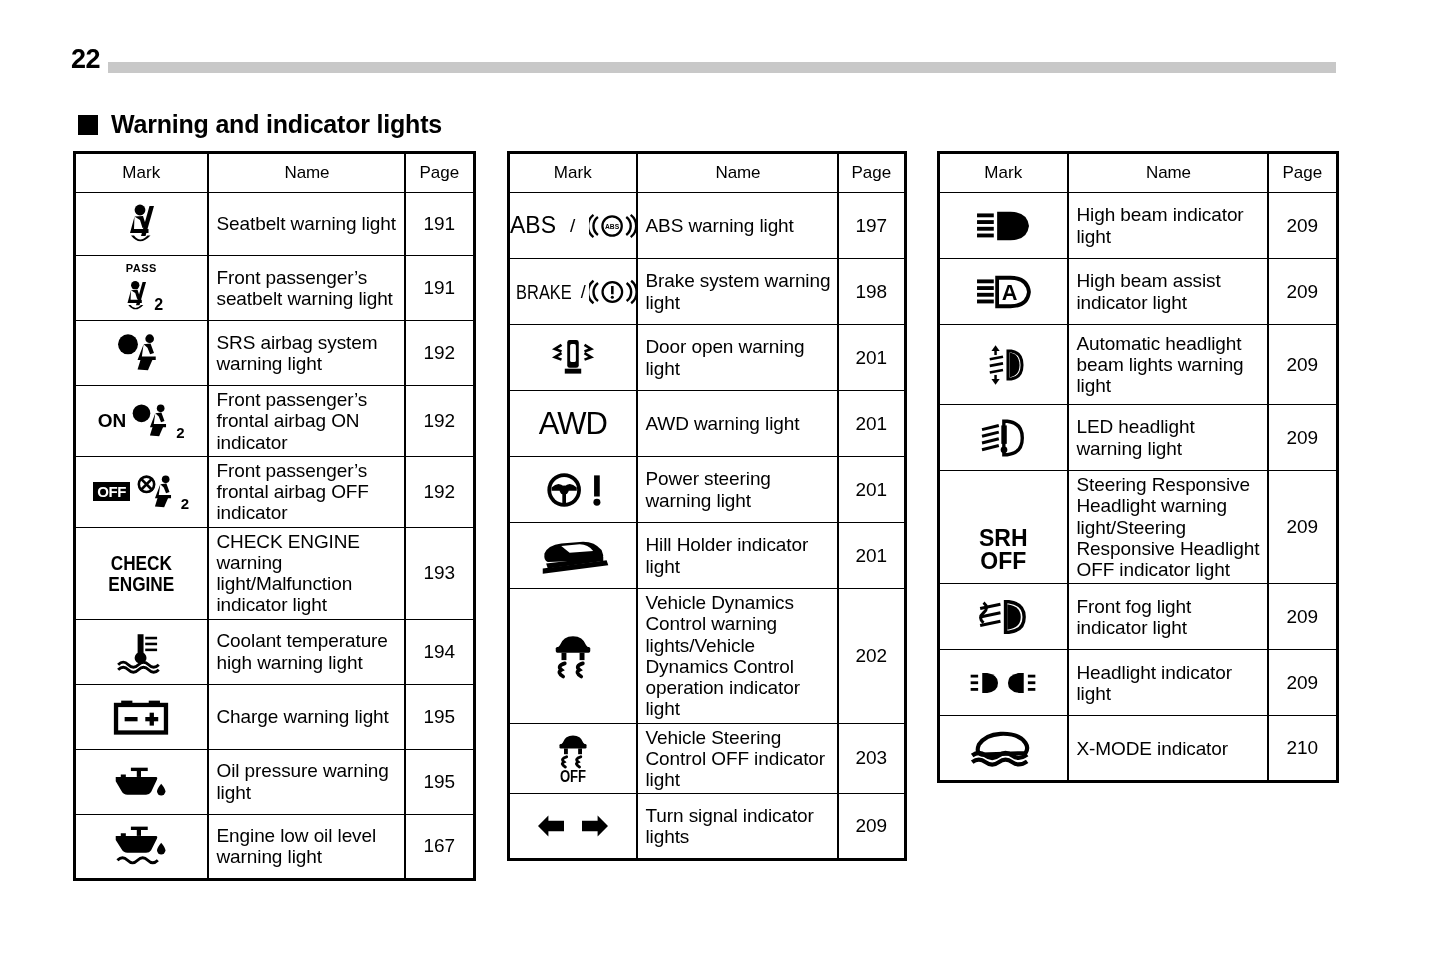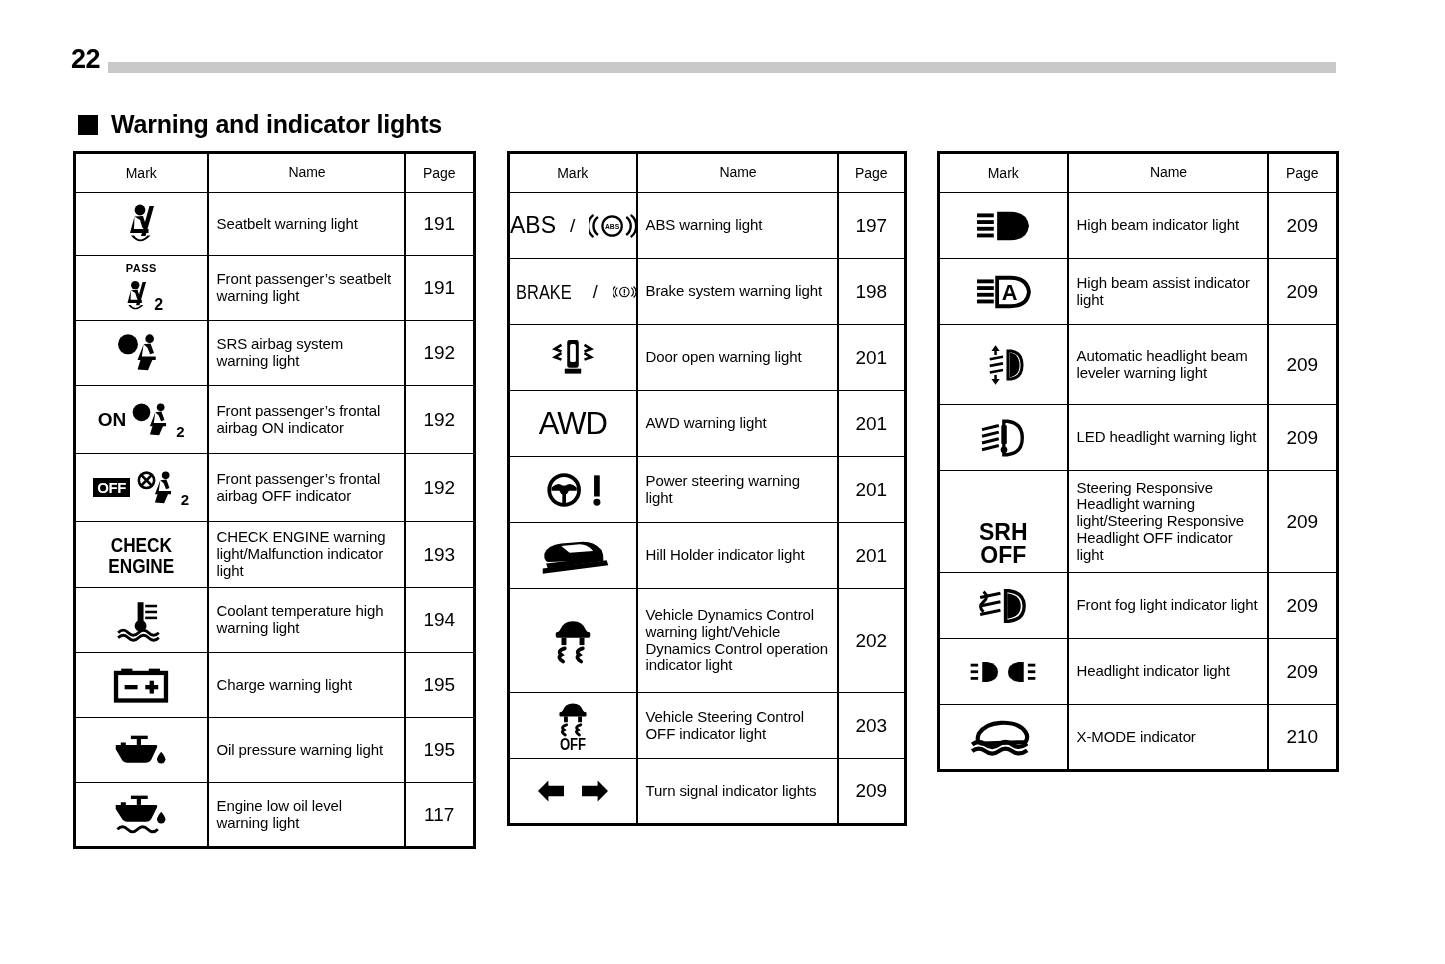--- a/index.html
+++ b/index.html
@@ -51,35 +51,35 @@
     border-right:2px solid #000;
     border-top:1.6px solid #000;
     border-bottom:1.6px solid #000;
     padding:0;
     vertical-align:middle;
     background:#fff;
   }
   .tbl .hdrow th{
     border-top:3.5px solid #000;
     border-bottom:1.6px solid #000;
-    font-size:14px;
+    font-size:17px;
     font-weight:normal;
     height:32px;
     text-align:center;
   }
   .tbl tr.lastrow td{ border-bottom:3.5px solid #000; }
 
   
   .tbl td.c-mark, .tbl th.c-mark{ border-left:3px solid #000; border-right:2.6px solid #000;}
   .tbl td.c-page, .tbl th.c-page{ border-right:3px solid #000; border-left:2.6px solid #000;}
   .tbl td.c-name, .tbl th.c-name{ border-left:0; border-right:0; }
 
   .c-mark{ text-align:center; }
   .c-name{
-    font-size:15px; line-height:1.12;
+    font-size:19px; line-height:1.12;
     padding:3px 6px 3px 8px !important;
     letter-spacing:-0.1px;
   }
   .c-page{
     text-align:center; font-size:19px;
   }
   .mkcell{
     display:flex;align-items:center;justify-content:center;
     width:100%;height:100%;
   }
@@ -278,21 +278,21 @@
         <svg class="ic" width="64" height="44" viewBox="0 0 76 52">
           <rect x="26" y="3" width="20" height="4" fill="#000"></rect>
           <rect x="33" y="5" width="5" height="9" fill="#000"></rect>
           <path d="M8 14 L14 14 L14 11 L20 11 L20 14 L56 14 Q58 14 57 17 L50 31 Q48 34 44 34 L22 34 Q17 34 15 30 L8 19 Z" fill="#000"></path>
           <path d="M62 22 q-5 6 -5 9 a5 5 0 0 0 10 0 q0 -3 -5 -9 Z" fill="#000"></path>
           <path d="M10 43 q6 -6 12 0 t12 0 t12 0 t12 0" fill="none" stroke="#000" stroke-width="3.4"></path>
         </svg>
       </div>
     </td>
     <td class="c-name">Engine low oil level warning light</td>
-    <td class="c-page">117</td>
+    <td class="c-page">167</td>
   </tr>
 </tbody>
   </table>
 
 <table class="tbl" id="tbl2">
   <colgroup>
       <col style="width:128px">
       <col style="width:201px">
       <col style="width:68px">
     </colgroup>
@@ -317,21 +317,21 @@
           <path d="M56 5 a19 19 0 0 1 0 30" fill="none" stroke="#000" stroke-width="3.2"></path>
         </svg>
       </div>
     </td>
     <td class="c-name">ABS warning light</td>
     <td class="c-page">197</td>
   </tr>
 
   <tr style="height:66px">
     <td class="c-mark">
-      <div class="mkcell" style="gap:15px;justify-content:center;">
+      <div class="mkcell" style="gap:3px;justify-content:center;">
         <span class="txticon cond" style="font-size:20px;font-weight:normal;">BRAKE</span>
         <span class="txticon" style="font-size:18px;font-weight:normal;">/</span>
         <svg class="ic" width="50" height="34" viewBox="0 0 62 40">
           <circle cx="31" cy="20" r="13" fill="none" stroke="#000" stroke-width="3"></circle>
           <rect x="29.3" y="12" width="3.4" height="11" fill="#000"></rect>
           <circle cx="31" cy="27" r="2.1" fill="#000"></circle>
           <path d="M12 8 a15 15 0 0 0 0 24" fill="none" stroke="#000" stroke-width="3.2"></path>
           <path d="M6 5 a19 19 0 0 0 0 30" fill="none" stroke="#000" stroke-width="3.2"></path>
           <path d="M50 8 a15 15 0 0 1 0 24" fill="none" stroke="#000" stroke-width="3.2"></path>
           <path d="M56 5 a19 19 0 0 1 0 30" fill="none" stroke="#000" stroke-width="3.2"></path>
@@ -412,21 +412,21 @@
         <svg class="ic" width="46" height="52" viewBox="0 0 56 62">
           <path d="M12 18 Q16 7 28 7 Q40 7 44 18 L46 20 L10 20 Z" fill="#000"></path>
           <rect x="7" y="20" width="42" height="7" rx="2" fill="#000"></rect>
           <rect x="14" y="27" width="6" height="9" fill="#000"></rect>
           <rect x="36" y="27" width="6" height="9" fill="#000"></rect>
           <path d="M18 40 q-10 3 -4 8 q-6 3 2 8" fill="none" stroke="#000" stroke-width="4.5" stroke-linecap="round"></path>
           <path d="M40 40 q-10 3 -4 8 q-6 3 2 8" fill="none" stroke="#000" stroke-width="4.5" stroke-linecap="round"></path>
         </svg>
       </div>
     </td>
-    <td class="c-name">Vehicle Dynamics Control warning light/Vehicle Dynamics Control operation indicator light</td>
+    <td class="c-name">Vehicle Dynamics Control warning lights/Vehicle Dynamics Control operation indicator light</td>
     <td class="c-page">202</td>
   </tr>
 
   <tr style="height:66px">
     <td class="c-mark">
       <div class="mkcell" style="flex-direction:column;gap:0px;">
         <svg class="ic" width="36" height="40" viewBox="0 0 56 62">
           <path d="M12 18 Q16 7 28 7 Q40 7 44 18 L46 20 L10 20 Z" fill="#000"></path>
           <rect x="7" y="20" width="42" height="7" rx="2" fill="#000"></rect>
           <rect x="14" y="27" width="6" height="9" fill="#000"></rect>
@@ -515,21 +515,21 @@
             <line x1="14" y1="30" x2="30" y2="27"></line>
             <line x1="14" y1="38" x2="30" y2="35"></line>
           </g>
           <path d="M21 5 L26 12 L16 12 Z" fill="#000"></path>
           <rect x="19.5" y="11" width="3" height="6" fill="#000"></rect>
           <path d="M21 53 L26 46 L16 46 Z" fill="#000"></path>
           <rect x="19.5" y="41" width="3" height="6" fill="#000"></rect>
         </svg>
       </div>
     </td>
-    <td class="c-name">Automatic headlight beam leveler warning light</td>
+    <td class="c-name">Automatic headlight beam lights warning light</td>
     <td class="c-page">209</td>
   </tr>
 
   <tr style="height:66px">
     <td class="c-mark">
       <div class="mkcell">
         <svg class="ic" width="52" height="44" viewBox="0 0 62 52">
           <path d="M32 6 L36 6 Q54 8 54 26 Q54 44 36 46 L32 46 Z" fill="none" stroke="#000" stroke-width="4"></path>
           <rect x="29" y="11" width="6.5" height="22" fill="#000"></rect>
           <circle cx="32.2" cy="40" r="4" fill="#000"></circle>

